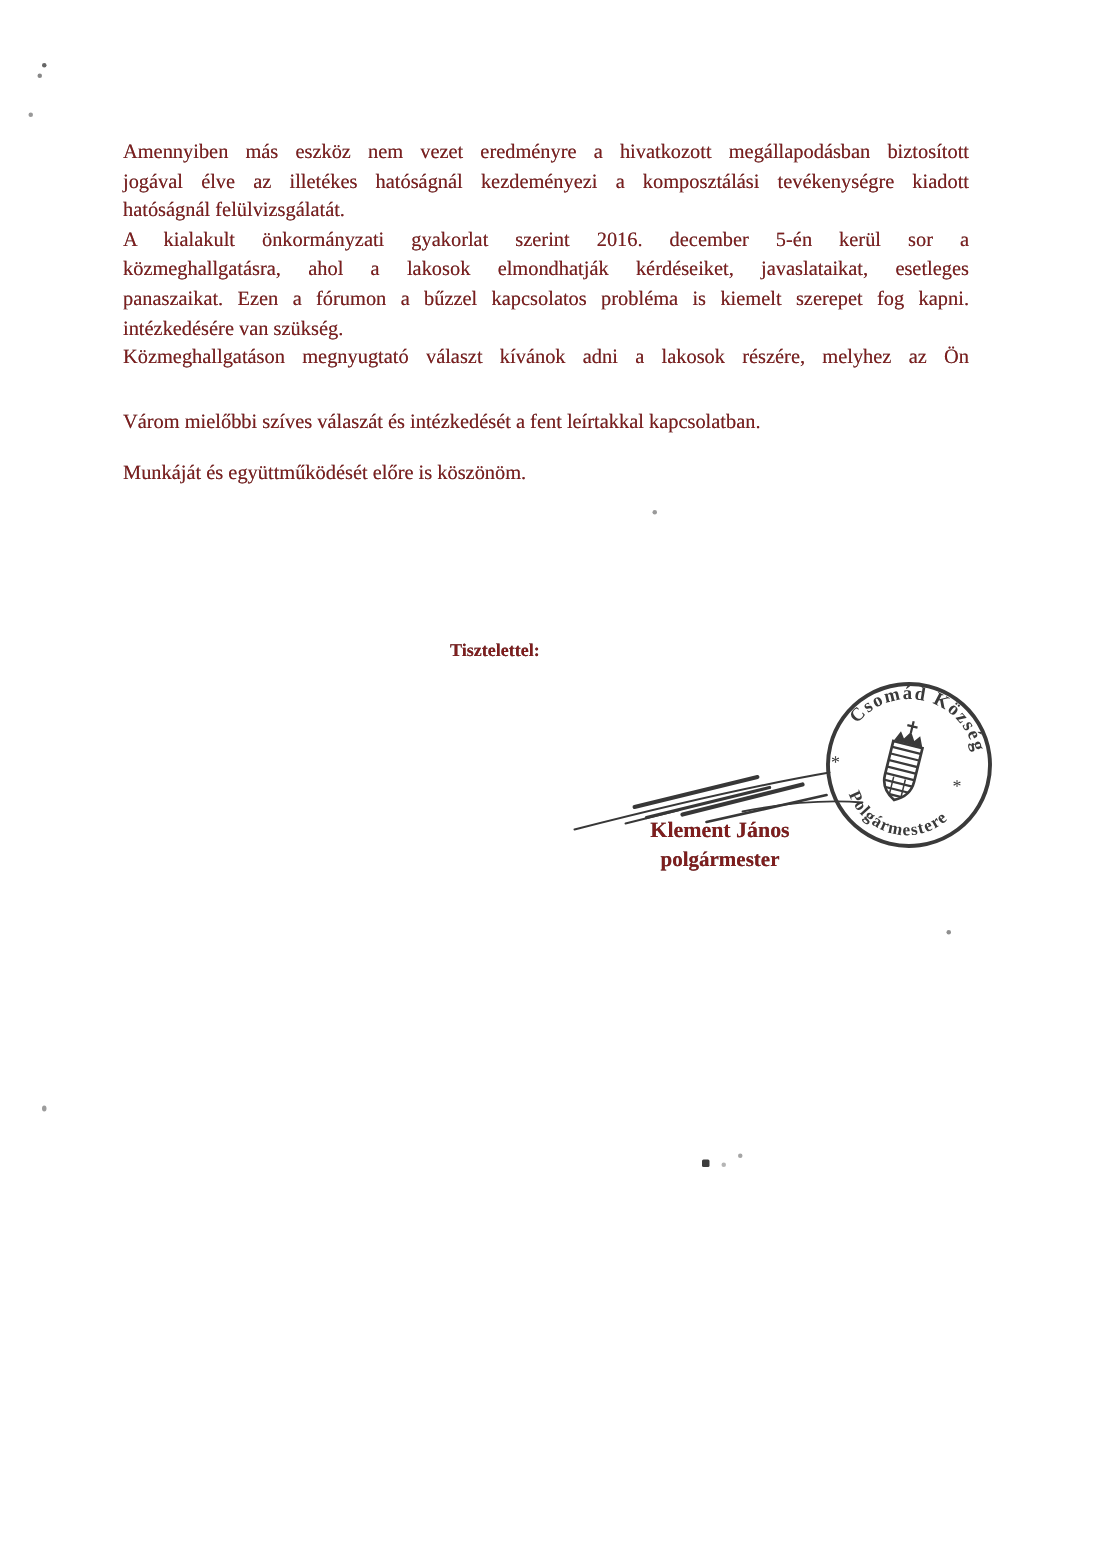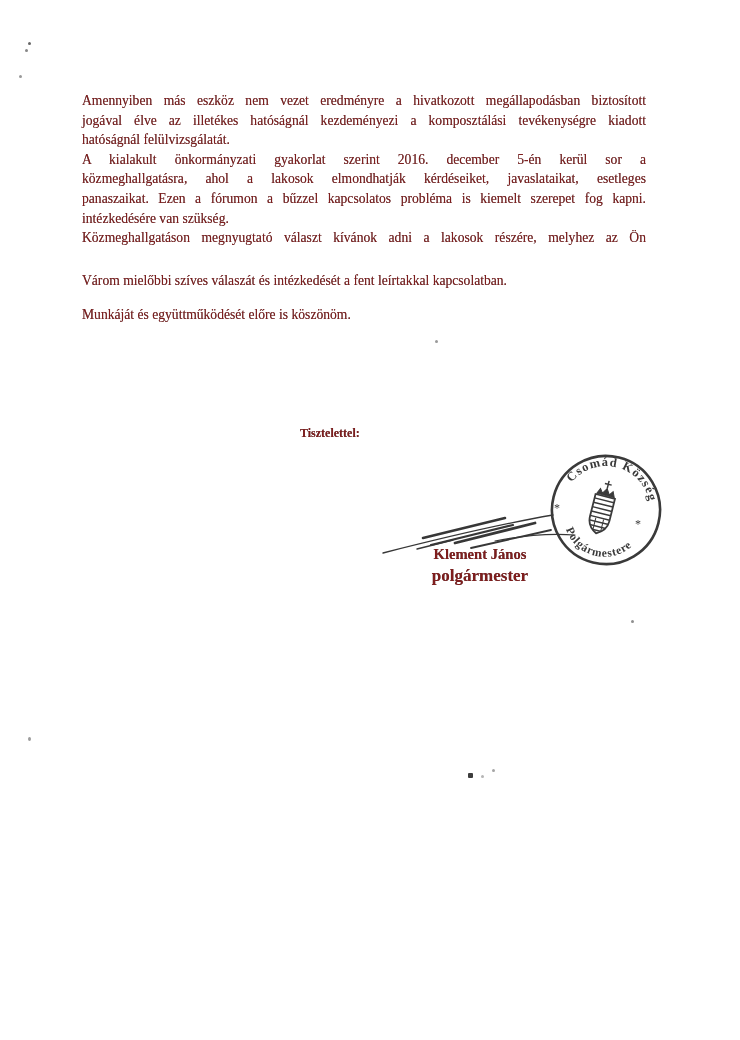--- a/index.html
+++ b/index.html
@@ -38,21 +38,21 @@
   .signer-block {
     position: absolute;
     left: 380px;
     top: 546px;
     width: 200px;
     text-align: center;
     font-weight: bold;
     text-shadow: 0 0 0.4px rgba(0,0,0,0.6);
   }
   .signer-name { font-size: 14.6px; }
-  .signer-title { font-size: 17px; margin-top: 3px; }
+  .signer-title { font-size: 14px; margin-top: 3px; }
   .signature-svg { position: absolute; left: 375px; top: 505px; }
   .stamp-svg { position: absolute; left: 546px; top: 450px; }
   .speck { position: absolute; border-radius: 50%; }
 </style>
 </head>
 <body>
 
 <div class="page">
 
   <div class="speck" style="left:28px;top:42px;width:3px;height:3px;background:#666;"></div>

